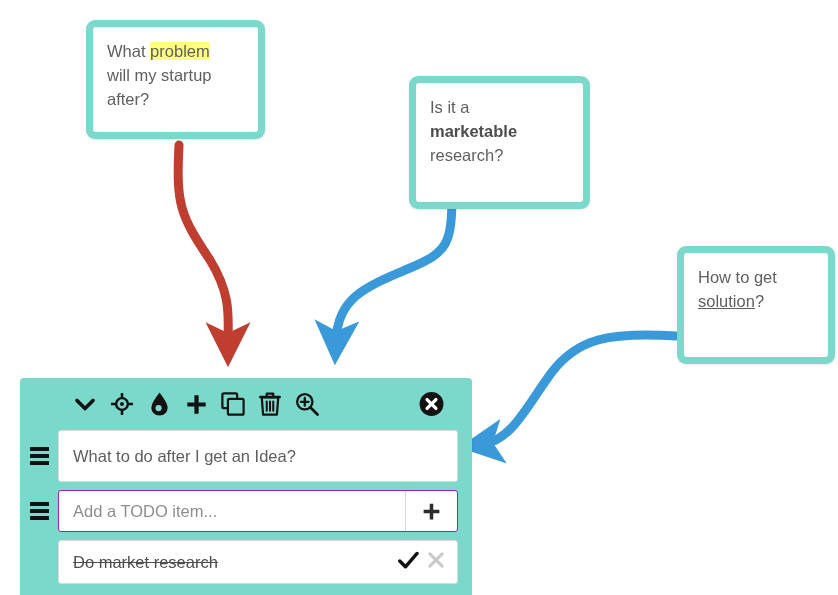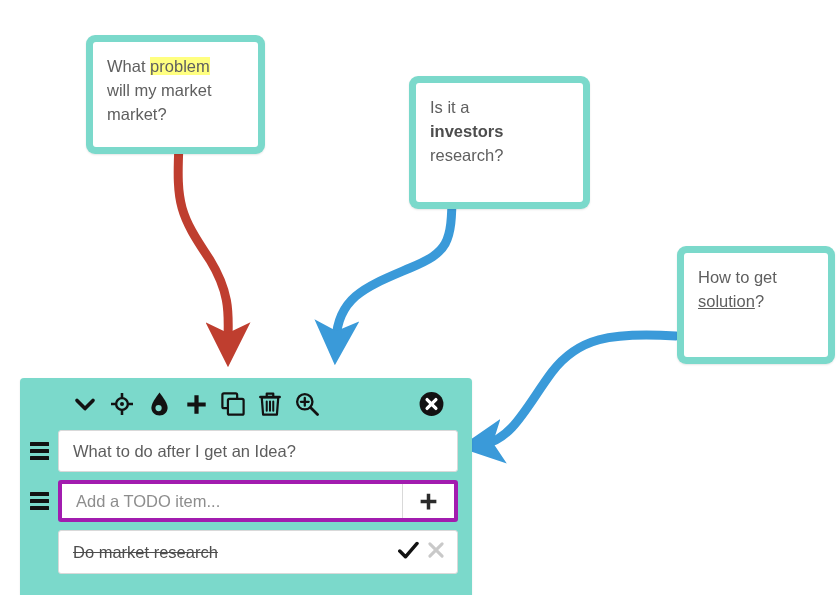--- a/index.html
+++ b/index.html
@@ -45,21 +45,21 @@
     color: #5f5f5f;
     font-size: 16.5px;
     line-height: 1.45;
   }
   .note-inner p { margin: 0; }
 
   .hl { background: #ffff80; }
   .bold { font-weight: bold; color: #4d4d4d; }
   .uline { text-decoration: underline; }
 
-  #note-problem   { left: 86px;  top: 35px;  width: 179px; height: 119px; }
+  #note-problem   { left: 86px;  top: 20px;  width: 179px; height: 119px; }
   #note-market    { left: 409px; top: 76px;  width: 181px; height: 133px; }
   #note-investors { left: 677px; top: 246px; width: 158px; height: 118px; }
 
   
   #card {
     position: absolute;
     left: 20px;
     top: 378px;
     width: 452px;
     height: 217px;
@@ -121,35 +121,35 @@
     height: 3.5px;
     background: #121212;
     border-radius: 0.5px;
   }
 
   .field {
     flex: 1 1 auto;
     background: #ffffff;
     border: 1px solid #d9d9d9;
     border-radius: 3px;
-    height: 42px;
+    height: 52px;
     display: flex;
     align-items: center;
     font-size: 16.5px;
     color: #5d5d5d;
     padding: 0 14px;
     overflow: hidden;
     white-space: nowrap;
   }
   .field-group {
     flex: 1 1 auto;
     display: flex;
     align-items: stretch;
     background: #ffffff;
-    border: 4px solid #a21caf;
+    border: 1px solid #a21caf;
     border-radius: 3px;
     height: 42px;
     overflow: hidden;
   }
   .field-group .fg-input {
     flex: 1 1 auto;
     display: flex;
     align-items: center;
     font-size: 16.5px;
     color: #8d8d8d;
@@ -216,29 +216,29 @@
     <path d="M179,145 C176,205 180,215 210,260 C232,296 228,318 228,342" fill="none" stroke="#BF3E2F" stroke-width="9" stroke-linecap="round" marker-end="url(#head-red)"></path>
 
     <path d="M452,192 C452,244 448,252 410,268 C368,286 338,296 336,340" fill="none" stroke="#3A9AD9" stroke-width="9" stroke-linecap="round" marker-end="url(#head-blue)"></path>
 
     <path d="M676,336 C610,332 578,338 552,372 C528,404 512,440 484,444" fill="none" stroke="#3A9AD9" stroke-width="9" stroke-linecap="round" marker-end="url(#head-blue)"></path>
   </svg>
 
   <div class="note" id="note-problem">
     <div class="note-inner">
       <p><span>What </span><span class="hl">problem</span></p>
-      <p><span>will my market</span></p>
-      <p><span>market?</span></p>
+      <p><span>will my startup</span></p>
+      <p><span>after?</span></p>
     </div>
   </div>
 
   <div class="note" id="note-market">
     <div class="note-inner">
       <p><span>Is it a</span></p>
-      <p><span class="bold">investors</span></p>
+      <p><span class="bold">marketable</span></p>
       <p><span>research?</span></p>
     </div>
   </div>
 
   <div class="note" id="note-investors">
     <div class="note-inner">
       <p><span>How to get</span></p>
       <p><span class="uline">solution</span><span>?</span></p>
     </div>
   </div>

